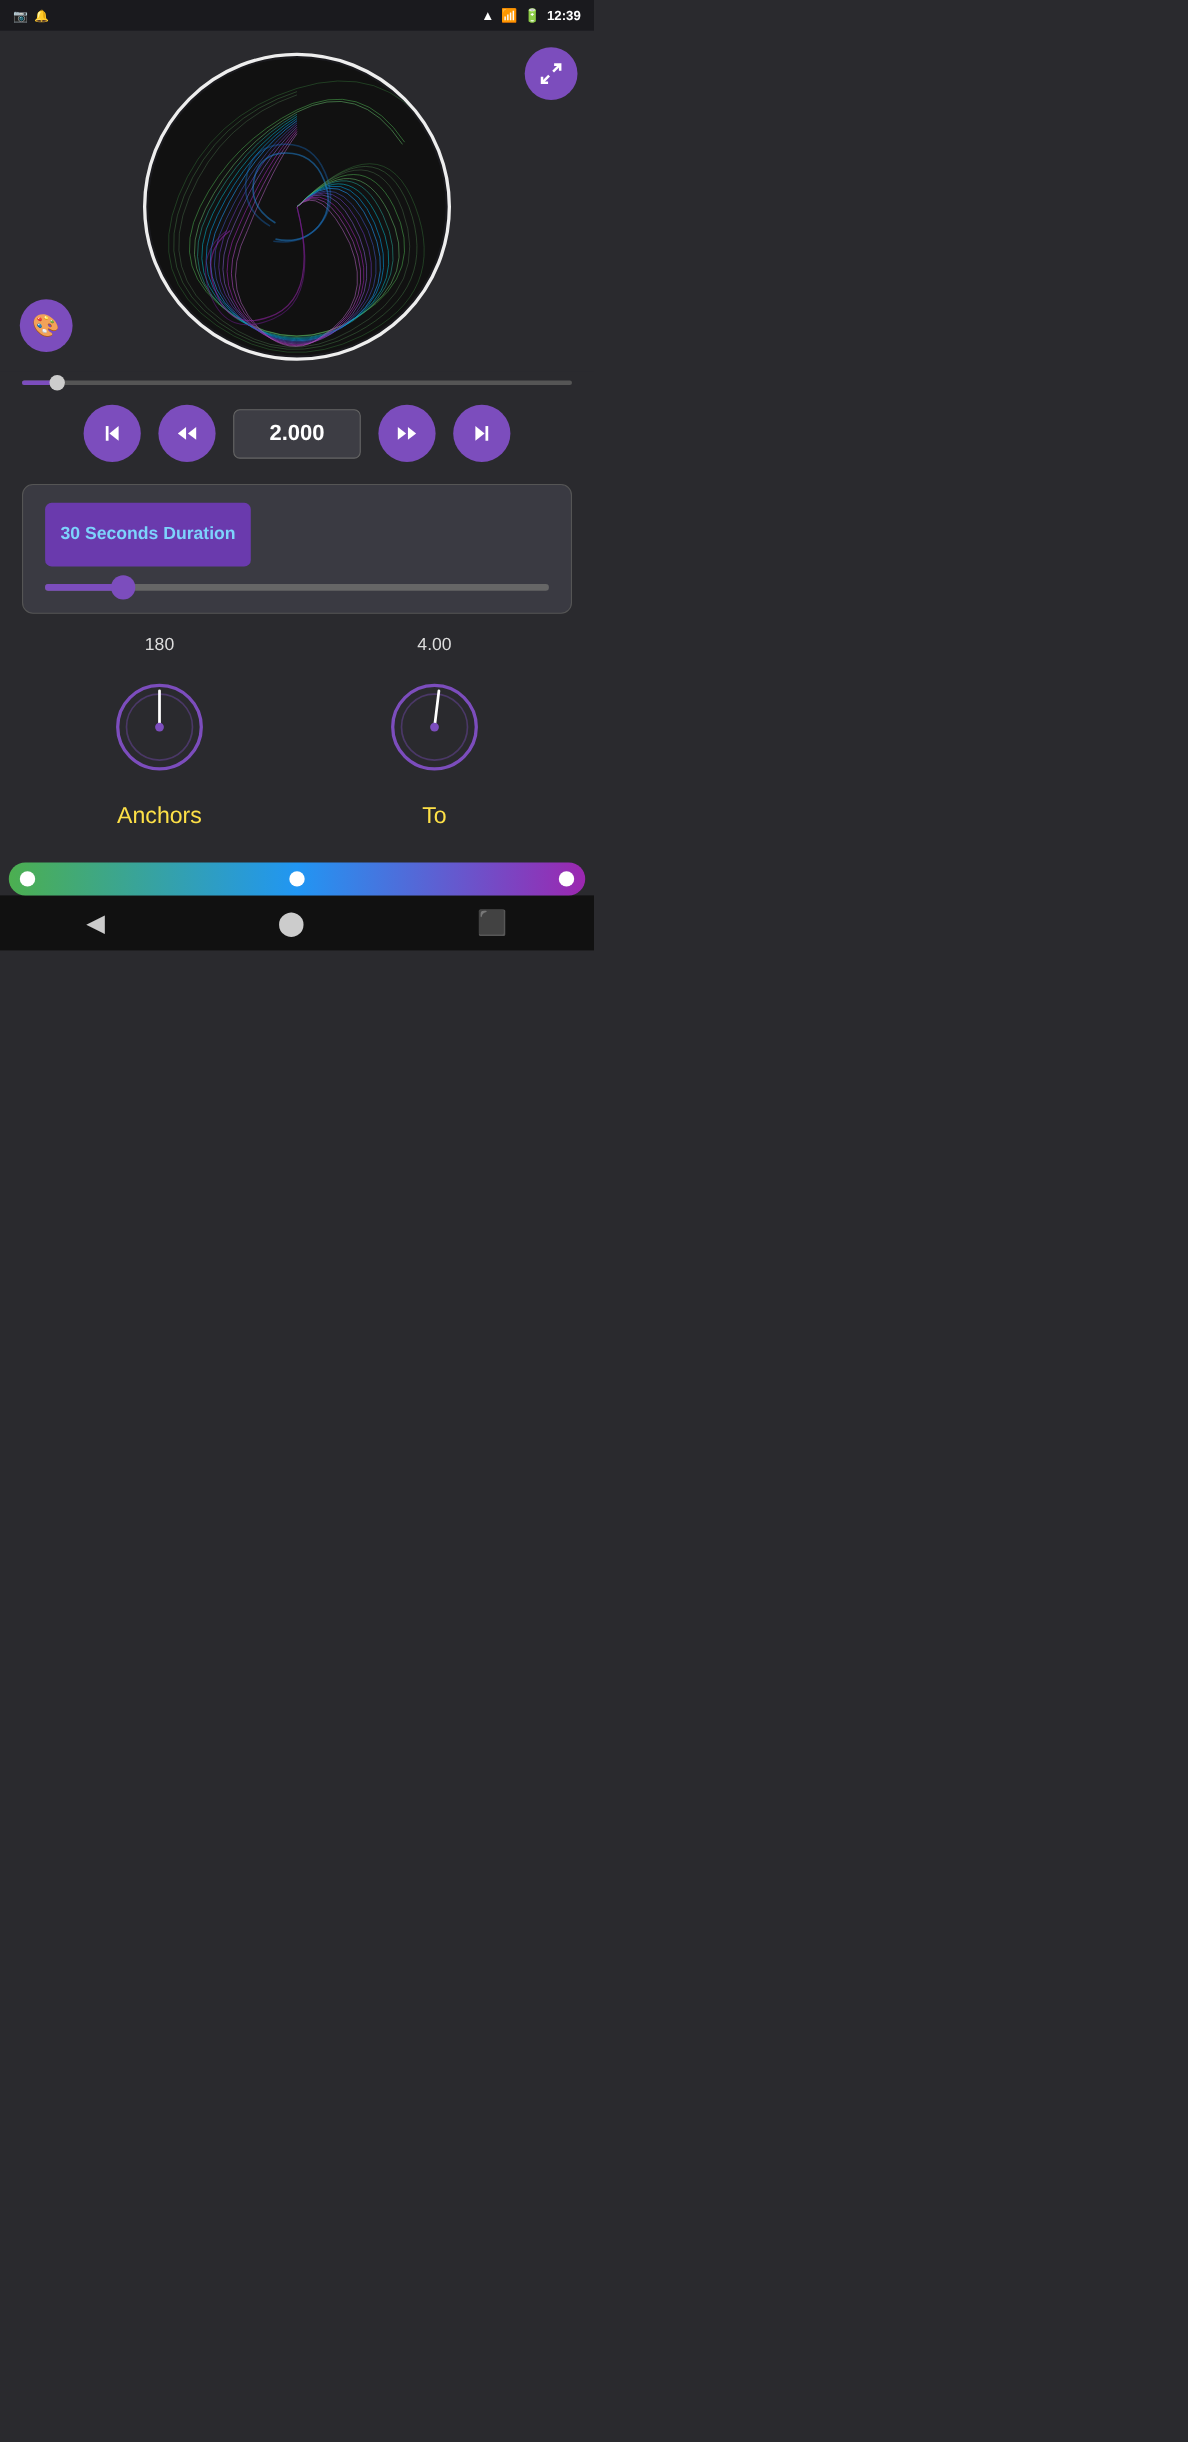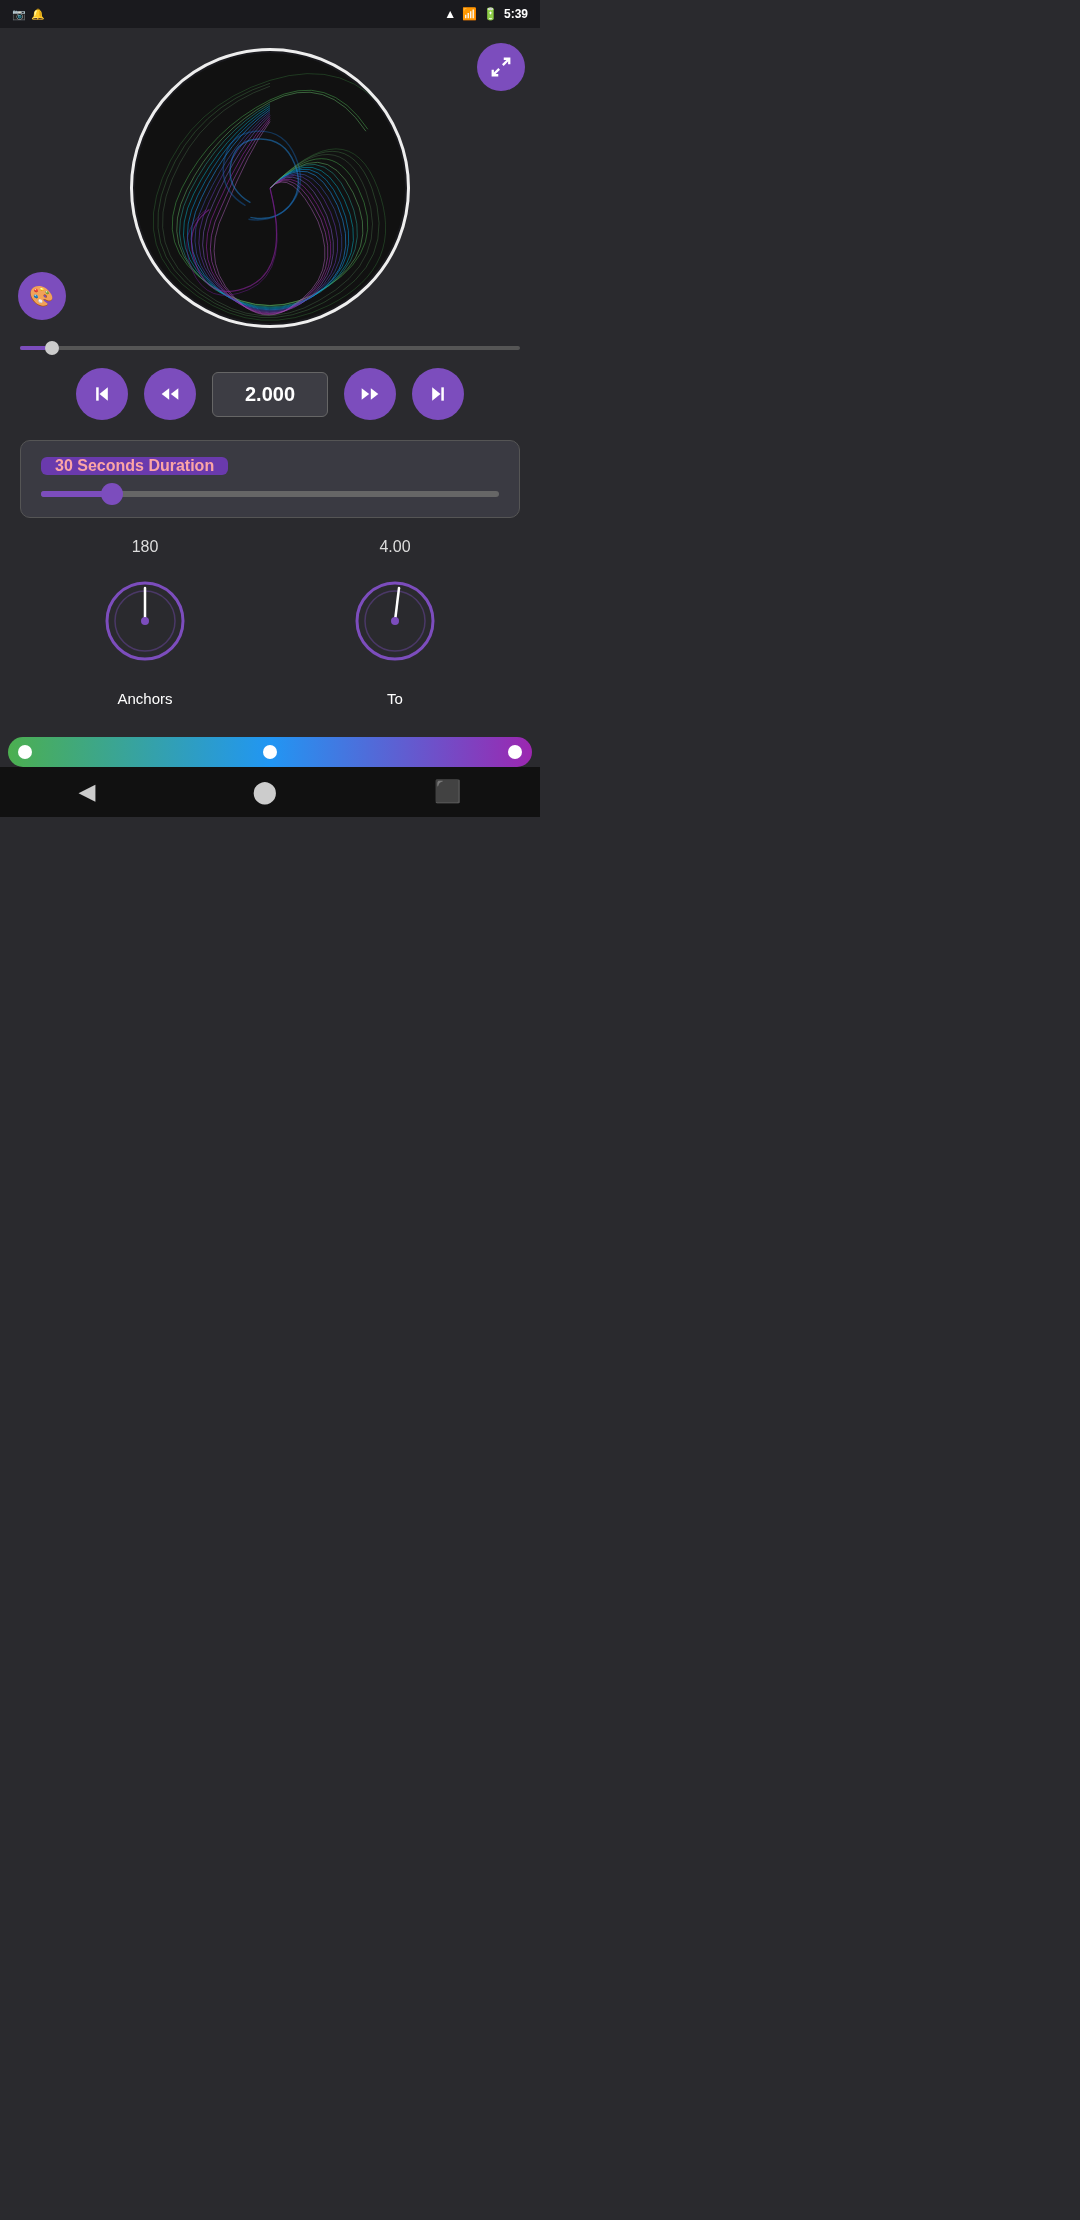--- a/index.html
+++ b/index.html
@@ -160,22 +160,22 @@
     .duration-panel {
       margin: 10px 20px;
       background: #3a3a42;
       border-radius: 10px;
       padding: 16px 20px 20px;
       border: 1px solid #555;
     }
 
     .duration-label {
       background: #6a3aad;
-      color: #fca5a5;
-      padding: 0 14px;
+      color: #7dd3fc;
+      padding: 20px 14px;
       border-radius: 6px;
       font-size: 16px;
       font-weight: bold;
       display: inline-block;
       margin-bottom: 16px;
     }
 
     .duration-slider-track {
       width: 100%;
       height: 6px;
@@ -229,22 +229,22 @@
       height: 90px;
       position: relative;
     }
 
     .knob-svg {
       width: 100%;
       height: 100%;
     }
 
     .knob-label {
-      font-size: 15px;
-      color: #ffffff;
+      font-size: 21px;
+      color: #fde047;
       margin-top: 4px;
     }
 
     
     .gradient-bar-container {
       padding: 0 8px;
       margin: 10px 0 0;
     }
 
     .gradient-bar {
@@ -294,21 +294,21 @@
 
 <div class="status-bar">
   <div class="status-left">
     <span>📷</span>
     <span>🔔</span>
   </div>
   <div class="status-right">
     <span>▲</span>
     <span>📶</span>
     <span>🔋</span>
-    <span>5:39</span>
+    <span>12:39</span>
   </div>
 </div>
 
 <div class="canvas-area">
 
   <button class="fullscreen-btn">
     <svg width="22" height="22" viewBox="0 0 24 24" fill="none" stroke="white" stroke-width="2.5">
       <polyline points="15 3 21 3 21 9"></polyline>
       <polyline points="9 21 3 21 3 15"></polyline>
       <line x1="21" y1="3" x2="14" y2="10"></line>

